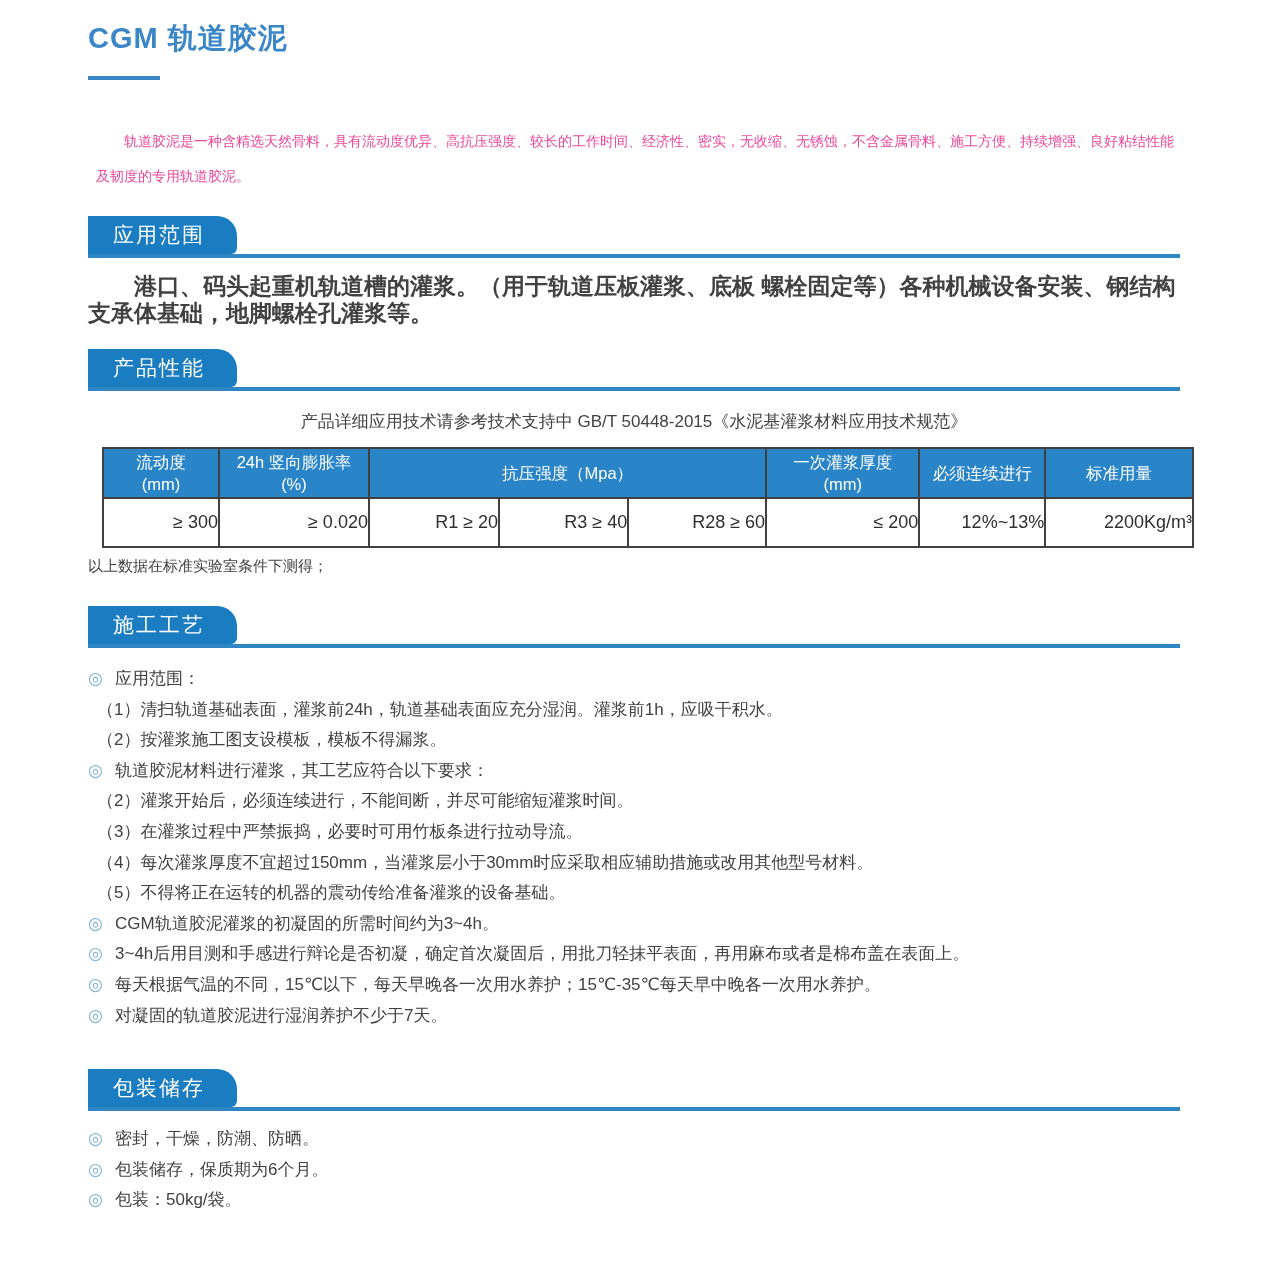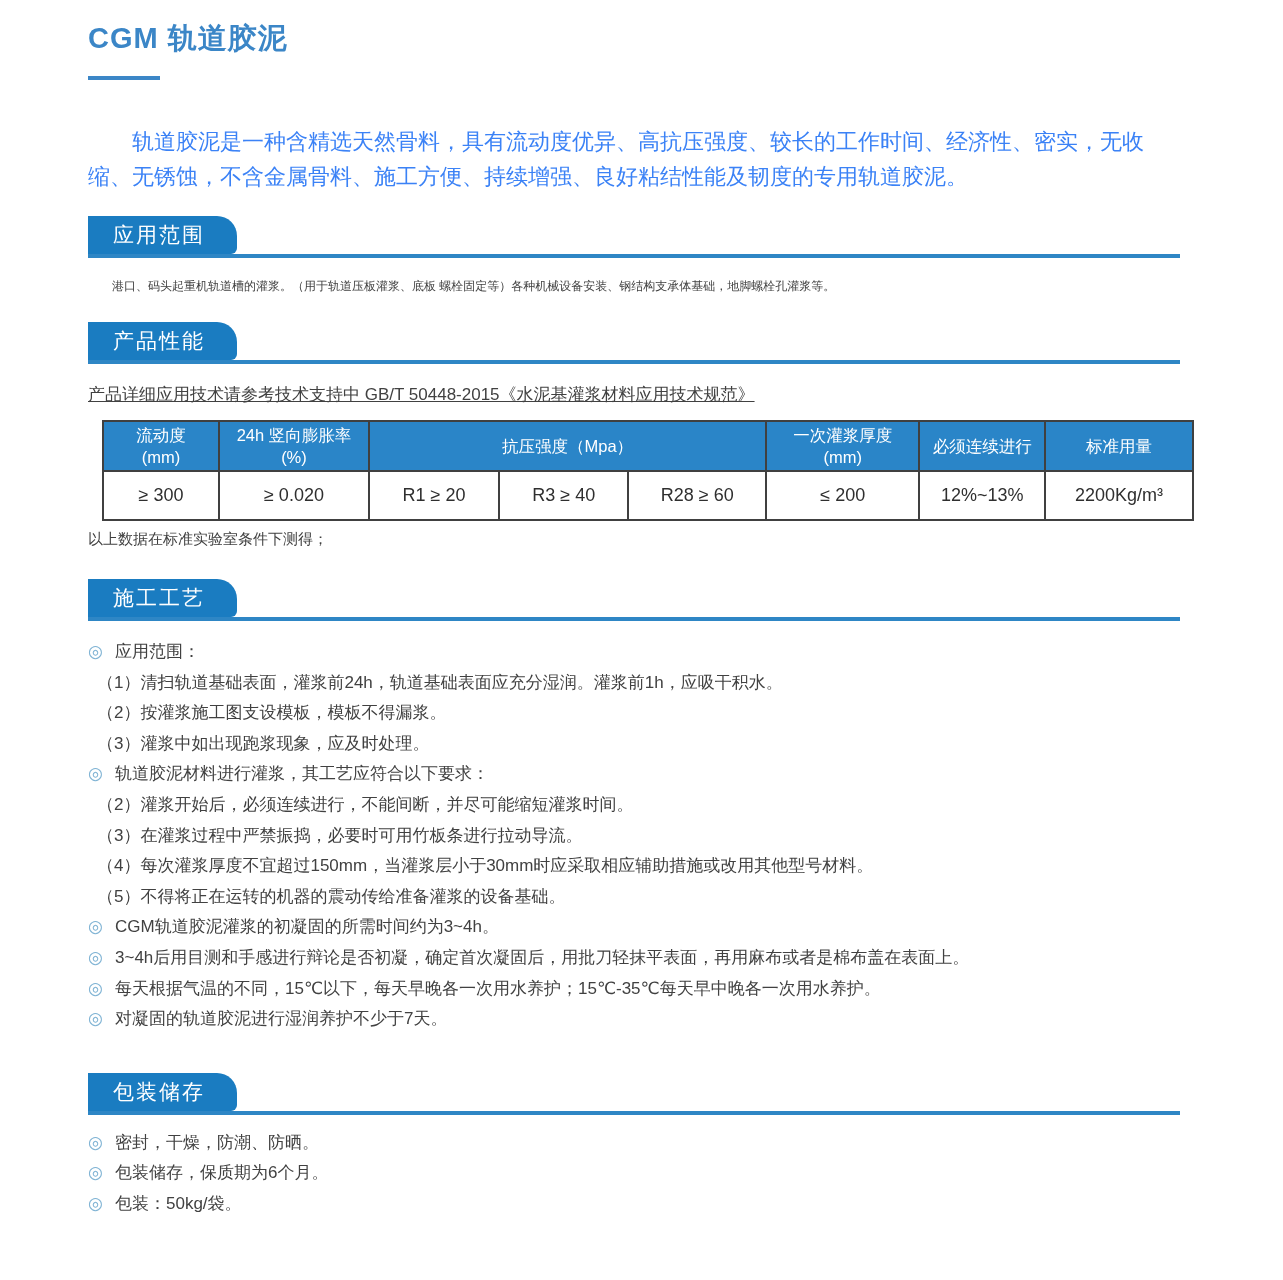--- a/index.html
+++ b/index.html
@@ -27,24 +27,24 @@
     letter-spacing: 1px;
   }
   .title-underline {
     width: 72px;
     height: 4px;
     background: #3b86c7;
     margin-top: 18px;
   }
   
   .intro {
-    margin: 44px 0 0 0;
-    font-size: 22px;
+    margin: 44px 0 0 8px;
+    font-size: 14px;
     line-height: 35px;
-    color: #3b82f6;
+    color: #ec4899;
     text-indent: 2em;
   }
   
   .sec-header {
     margin-top: 22px;
     border-bottom: 4px solid #2e86c5;
     height: 38px;
   }
   .sec-tab {
     display: inline-block;
@@ -56,31 +56,31 @@
     letter-spacing: 2px;
     padding: 0 32px 0 25px;
     border-top-right-radius: 20px;
     border-bottom-right-radius: 6px;
   }
   .sec-construction { margin-top: 30px; }
   .sec-packaging   { margin-top: 38px; }
   
   .body-text {
     margin: 15px 0 0 0;
-    font-size: 12px;
+    font-size: 23px;
     line-height: 27px;
     color: #414141;
+    font-weight: bold;
   }
   .indent { text-indent: 2em; }
   .perf-note {
     margin: 19px 0 8px 0;
     font-size: 17px;
     color: #414141;
-    text-align: left;
-    text-decoration: underline;
+    text-align: center;
   }
   
   .perf-table {
     width: 100%;
     margin-top: 14px;
     border-collapse: collapse;
     table-layout: fixed;
     margin-left: 14px;
   }
   .perf-table th, .perf-table td {
@@ -95,20 +95,21 @@
     font-weight: 500;
     font-size: 16.5px;
     line-height: 22px;
     height: 48px;
   }
   .perf-table td {
     font-size: 18px;
     color: #2f2f2f;
     height: 47px;
     background: #ffffff;
+    text-align: right;
   }
   .footnote {
     margin: 9px 0 0 0;
     font-size: 15px;
     color: #3f3f3f;
   }
   
   .item-list { margin-top: 16px; }
   .pack-list { margin-top: 13px; }
   .list-item {
@@ -218,24 +219,20 @@
       <div class="list-item numbered">
 
         <span class="item-text">（1）清扫轨道基础表面，灌浆前24h，轨道基础表面应充分湿润。灌浆前1h，应吸干积水。</span>
       </div>
 
       <div class="list-item numbered">
 
         <span class="item-text">（2）按灌浆施工图支设模板，模板不得漏浆。</span>
       </div>
 
-      <div class="list-item numbered">
-
-        <span class="item-text">（3）灌浆中如出现跑浆现象，应及时处理。</span>
-      </div>
 
       <div class="list-item bullet">
         <span class="bullet">◎</span>
         <span class="item-text">轨道胶泥材料进行灌浆，其工艺应符合以下要求：</span>
       </div>
 
 
       <div class="list-item numbered">
 
         <span class="item-text">（2）灌浆开始后，必须连续进行，不能间断，并尽可能缩短灌浆时间。</span>

